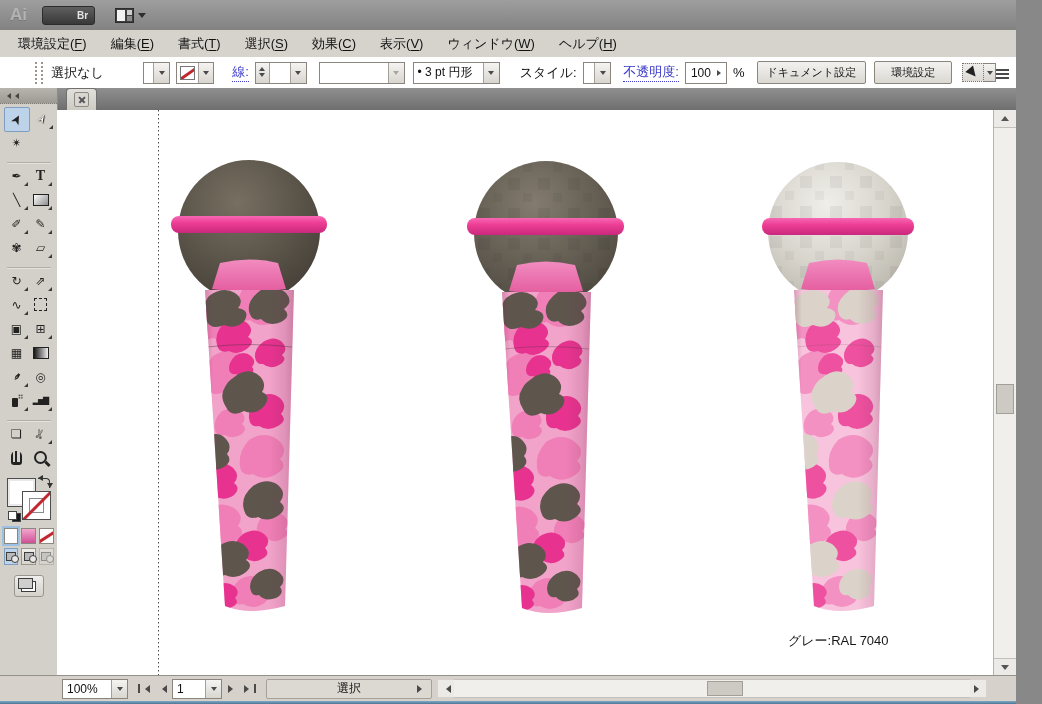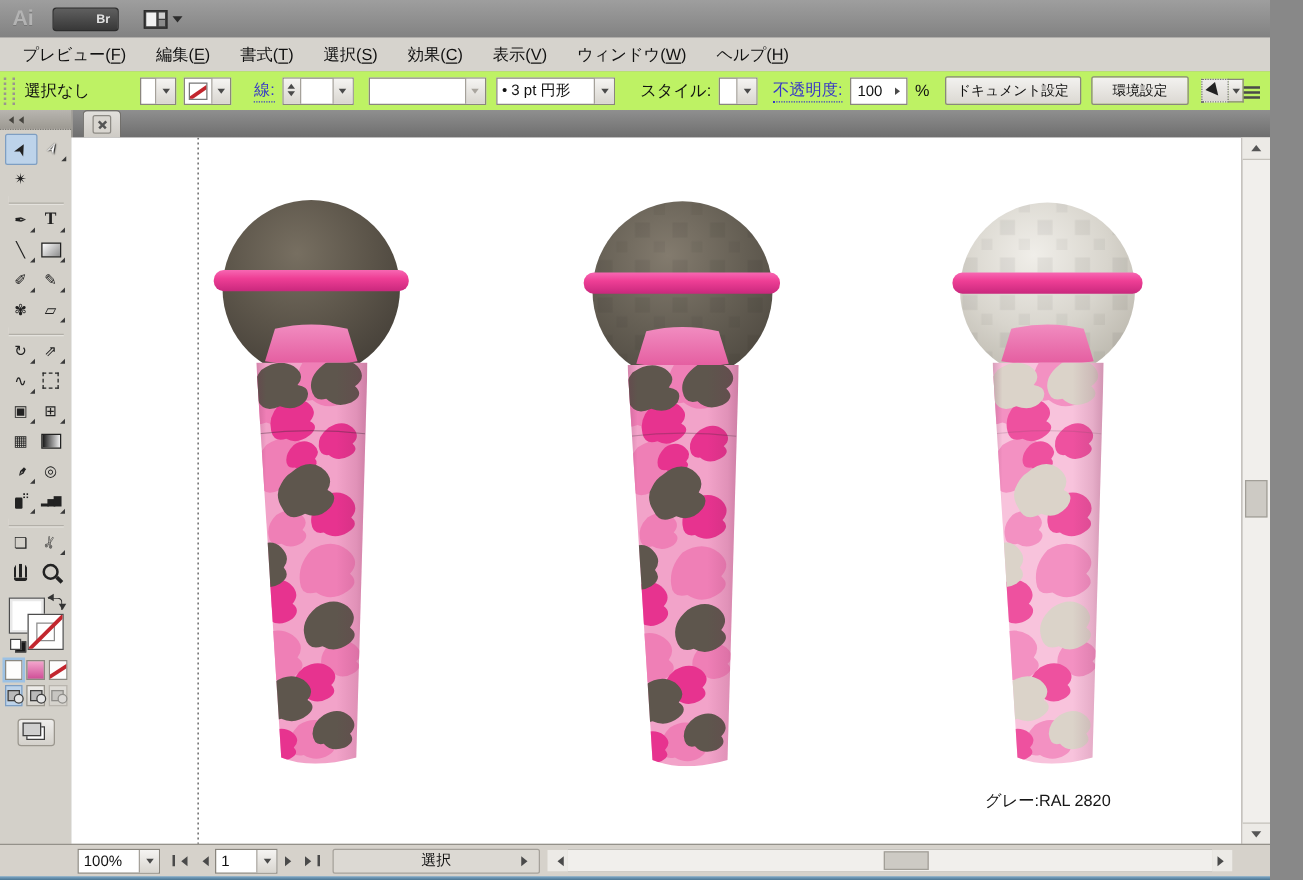--- a/index.html
+++ b/index.html
@@ -29,22 +29,22 @@
   .wb.close{width:44px;background:linear-gradient(#e3705c,#b23524);border-right:none;}
   .wb.close i{position:relative;width:11px;height:11px;}
   .wb.close i::before,.wb.close i::after{content:"";position:absolute;left:5px;top:0;width:3px;height:11px;background:#fff;border-radius:1px;}
   .wb.close i::before{transform:rotate(45deg);} .wb.close i::after{transform:rotate(-45deg);}
   
   .menubar{position:absolute;left:0;top:30px;right:0;height:27px;background:#d6d3cd;
     border-bottom:1px solid #9b978f;display:flex;align-items:center;padding-left:6px;}
   .mi{font-size:13px;color:#111;padding:4px 12px;white-space:nowrap;cursor:default;}
   .mi u{text-underline-offset:2px;}
   
-  .controlbar{position:absolute;left:0;top:57px;right:0;height:31px;background:#bef264;
-    border-bottom:3px solid #d946ef;display:flex;align-items:center;white-space:nowrap;}
+  .controlbar{position:absolute;left:0;top:57px;right:0;height:31px;background:#ffffff;
+    border-bottom:3px solid #d946ef;display:flex;align-items:center;white-space:nowrap;padding-left:32px;}
   .grip{width:5px;height:22px;margin-left:3px;border-left:2px dotted #9a968e;border-right:2px dotted #9a968e;}
   .cb-label{font-size:13px;color:#111;}
   .cb{height:20px;background:#fff;border:1px solid #8a867e;display:flex;align-items:center;font-size:12px;color:#111;}
   .cb .cbv{flex:1;padding:0 4px;overflow:hidden;}
   .arr{width:15px;height:100%;border-left:1px solid #a5a19a;background:linear-gradient(#f5f4f2,#d9d6d0);
     display:flex;align-items:center;justify-content:center;}
   .arr::after{content:"";border:3px solid transparent;border-top:4px solid #4a4a4a;margin-top:3px;}
   .arr.dis::after{border-top-color:#a9a59e;}
   .swatch{width:14px;height:12px;margin:0 3px;border:1px solid #777;background:#fff;position:relative;overflow:hidden;}
   .swatch.none::after{content:"";position:absolute;left:-3px;top:4px;width:24px;height:2.5px;background:#c2262e;transform:rotate(-35deg);}
@@ -175,21 +175,21 @@
   <div class="titlebar">
     <span class="ai-logo">Ai</span>
     <span class="br-badge">Br</span>
     <span class="layout-btn">
       <i class="layout-ic"></i>
       <i class="tri-down"></i>
     </span>
   </div>
 
   <div class="menubar">
-    <span class="mi"><span>プレビュー(</span><u>F</u><span>)</span></span>
+    <span class="mi"><span>環境設定(</span><u>F</u><span>)</span></span>
     <span class="mi"><span>編集(</span><u>E</u><span>)</span></span>
     <span class="mi"><span>書式(</span><u>T</u><span>)</span></span>
     <span class="mi"><span>選択(</span><u>S</u><span>)</span></span>
     <span class="mi"><span>効果(</span><u>C</u><span>)</span></span>
     <span class="mi"><span>表示(</span><u>V</u><span>)</span></span>
     <span class="mi"><span>ウィンドウ(</span><u>W</u><span>)</span></span>
     <span class="mi"><span>ヘルプ(</span><u>H</u><span>)</span></span>
   </div>
 
   <div class="controlbar">
@@ -523,21 +523,21 @@
           <rect x="-3" y="-3" width="95" height="332" fill="#F8C3DC"></rect>
           <use href="#camoMid" fill="#F391C2"></use>
           <use href="#camoHot" fill="#EE519F"></use>
           <use href="#camoDark" fill="#DBD3C9"></use>
           <rect x="0" y="0" width="89" height="326" fill="url(#shadeG)"></rect>
           <path d="M2,57 Q44,52 87,57" stroke="rgba(120,80,100,0.2)" stroke-width="1" fill="none"></path>
         </g>
         <rect x="-32" y="-72" width="152" height="17" rx="8" fill="url(#bandG)"></rect>
       </g>
     </svg>
-    <div class="annotation">グレー:RAL 2820</div>
+    <div class="annotation">グレー:RAL 7040</div>
   </div>
 
   <div class="vscroll">
     <span class="vsb up"></span>
     <div class="vthumb"></div>
     <span class="vsb down"></span>
   </div>
 
   <div class="statusbar">
     <div class="cb zoom-combo">

